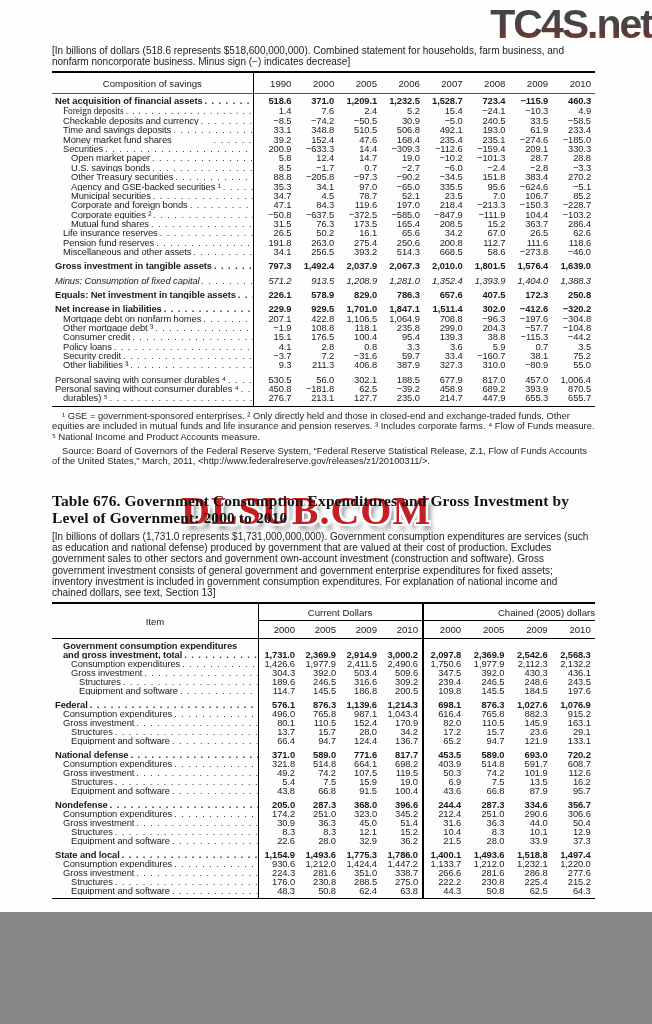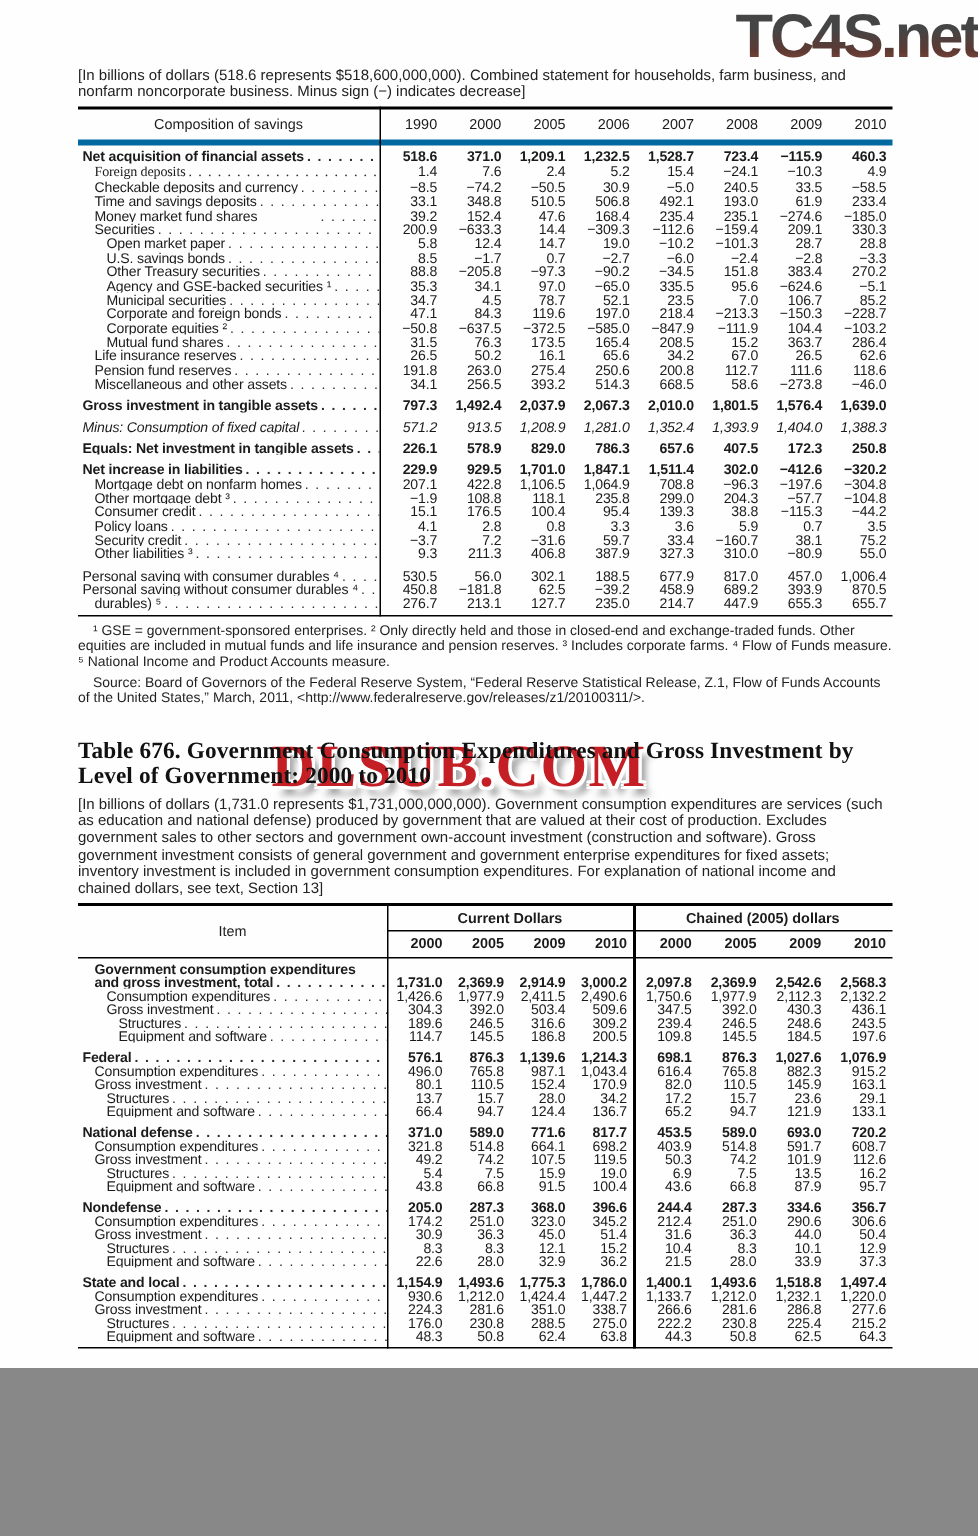--- a/index.html
+++ b/index.html
@@ -11,21 +11,21 @@
   .sec676{top:492px;}
   .tbl-title{font-family:"Liberation Serif",serif;font-weight:bold;font-size:15.5px;
              line-height:17px;letter-spacing:.1px;color:#111;}
   .tbl-note{font-size:10px;line-height:11.2px;margin-top:5px;color:#222;}
   
   .t-wrap{position:relative;margin-top:4px;}
   .vr{position:absolute;width:1px;background:#000;top:0;bottom:0;}
   .t675 .vr{left:201px;}
   .t676 .vr1{left:206px;}
   .t676 .vr2{left:370px;width:2px;}
-  .t-head{display:flex;align-items:center;border-top:2px solid #000;border-bottom:4px solid #0369a1;
+  .t-head{display:flex;align-items:center;border-top:2px solid #000;border-bottom:1px solid #0369a1;
           height:20px;font-size:9.6px;}
   .t-hlab{width:201px;text-align:center;}
   .t-val{width:42.8px;text-align:right;padding-right:4px;box-sizing:border-box;flex:0 0 auto;}
   .t676 .c1{width:41px;text-align:right;padding-right:4px;box-sizing:border-box;flex:0 0 auto;}
   .t676 .c2{width:43.2px;text-align:right;padding-right:4px;box-sizing:border-box;flex:0 0 auto;}
   .t-body{border-bottom:1.5px solid #000;padding:2px 0 3px 0;}
   .t-row{display:flex;align-items:baseline;font-size:9.4px;letter-spacing:-.1px;}
   .t675 .t-row{line-height:9.35px;}
   .t676 .t-row{line-height:9.0px;}
   .t-row.g{margin-top:5px;}
@@ -35,24 +35,24 @@
   .t675 .t-lab{width:201px;}
   .t676 .t-lab{width:206px;}
   .lt{white-space:nowrap;}
   .dots{flex:1;overflow:hidden;white-space:nowrap;color:#2c2c2c;padding-left:2px;letter-spacing:.9px;}
   .fn{font-size:9.3px;line-height:10.6px;margin-top:4px;text-indent:10px;color:#1e1e1e;}
   .src{font-size:9.3px;line-height:10.6px;margin-top:3px;text-indent:10px;color:#1e1e1e;
        overflow-wrap:break-word;}
   
   .t676-head{display:flex;border-top:2px solid #000;border-bottom:1px solid #000;font-size:9.6px;}
   .item-cell{width:206px;display:flex;align-items:center;justify-content:center;}
-  .hgroups{flex:1;font-weight:bold;}
+  .hgroups{flex:1;}
   .gtitles{display:flex;border-bottom:1px solid #000;height:16px;align-items:center;}
   .gt1{width:164px;text-align:center;}
-  .gt2{width:173px;text-align:center;}
+  .gt2{width:173px;text-align:right;}
   .hyears{display:flex;height:17px;align-items:center;}
   
   .footer-right{position:absolute;top:954px;left:52px;width:536px;text-align:right;
                 font-size:13px;color:#242424;}
   .footer-right .pgnum{margin-left:14px;}
   .footer-left{position:absolute;top:969px;left:44px;font-size:10.5px;letter-spacing:.2px;color:#2a2a2a;}
   
   .wm-top{position:absolute;top:2px;right:0;font-size:41px;font-weight:900;letter-spacing:-2px;
           line-height:44px;font-family:"Liberation Sans",sans-serif;
           background:linear-gradient(180deg,#454545 40%,#5c3a33 72%,#8a4a3c 95%);

